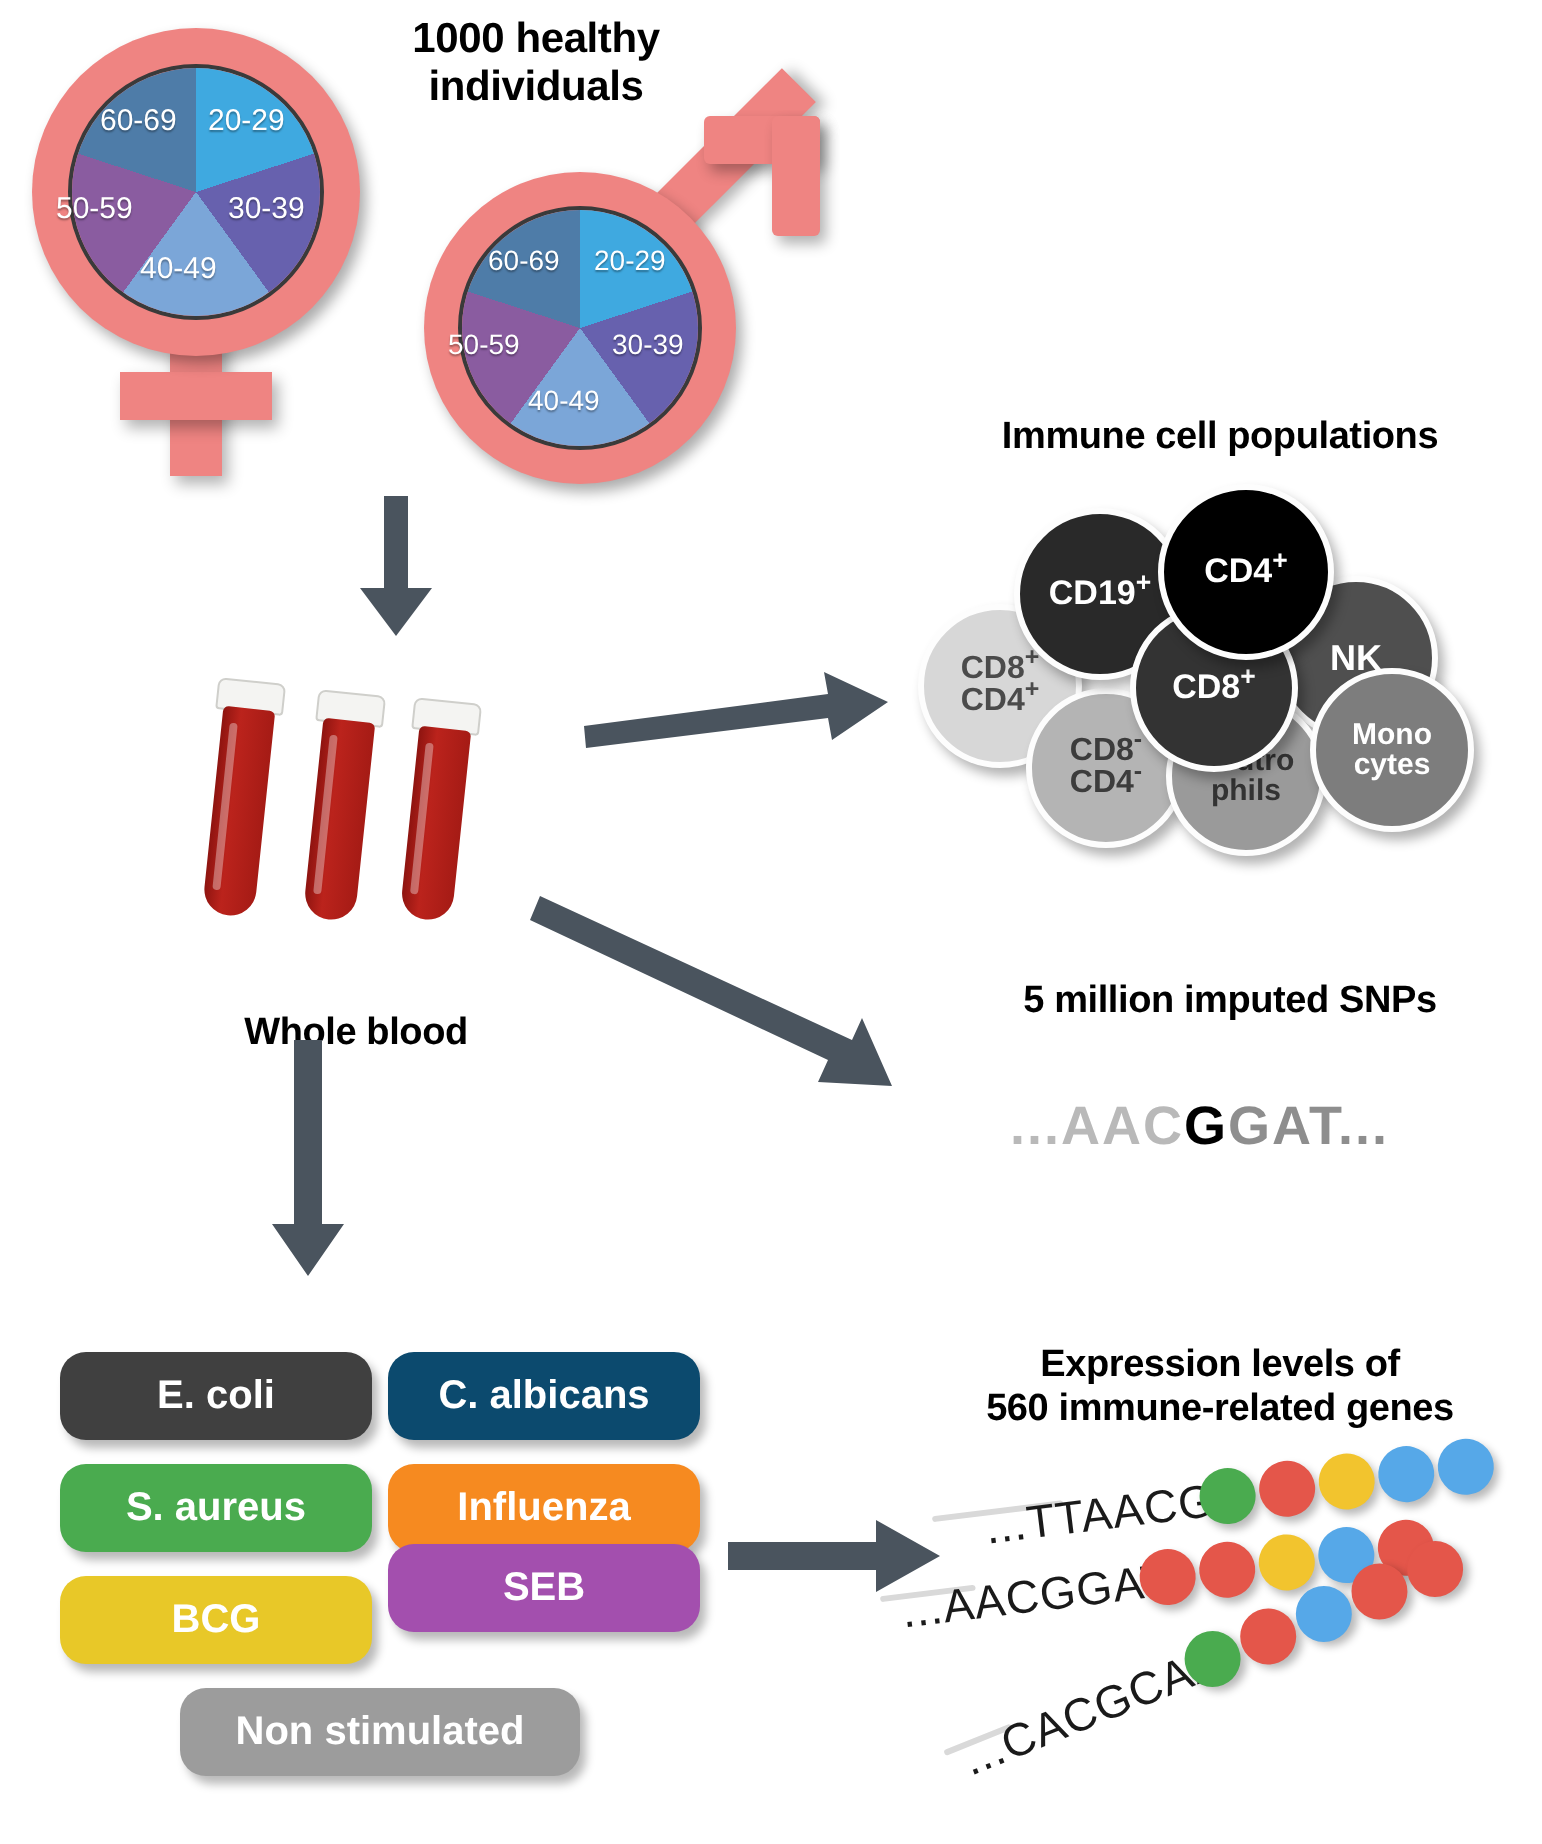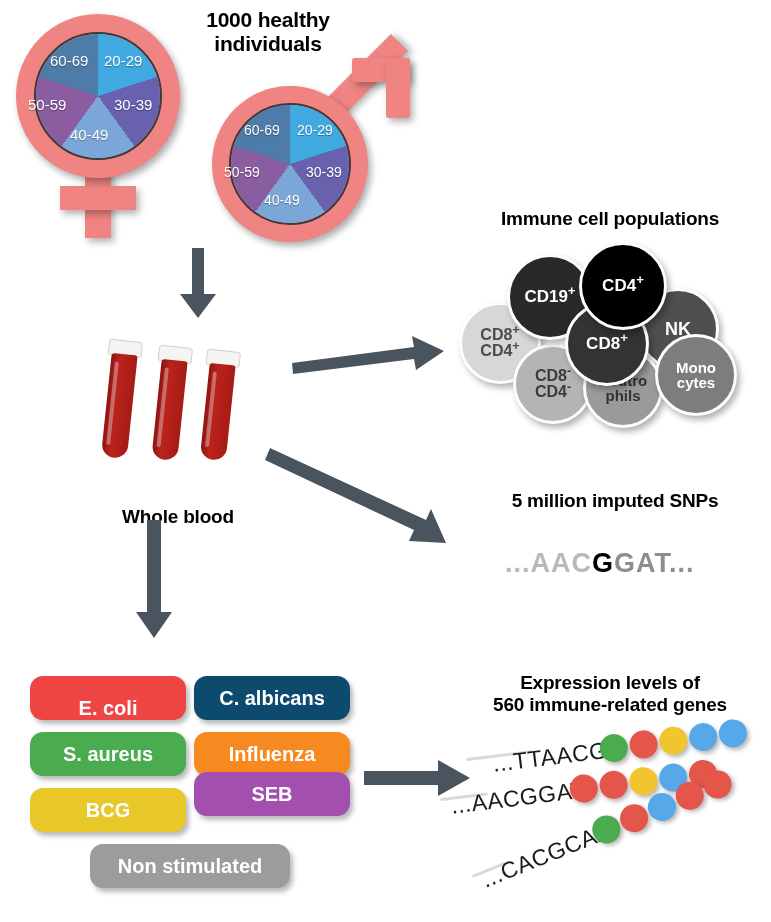--- a/index.html
+++ b/index.html
@@ -218,21 +218,21 @@
   </div>
 
   <div class="abs heading" style="left:455px;top:490px;width:320px;font-size:19px;">5 million imputed SNPs</div>
 
   <div class="snp-line" style="left:505px;top:534px;font-size:27px;margin-top:14px;">
     <span class="snp-dim">...AAC</span><span class="snp-hot">G</span><span class="snp-mid">GAT...</span>
   </div>
 
 
   <div class="abs" style="left:30px;top:676px;width:320px;height:220px;">
-    <div class="stim" style="left:0px;top:0px;width:156px;height:44px;background:#ef4444;font-size:20px;align-items:flex-end;">
+    <div class="stim" style="left:0px;top:0px;width:156px;height:44px;background:#404040;font-size:20px;">
       <span>E. coli</span>
     </div>
     <div class="stim" style="left:164px;top:0px;width:156px;height:44px;background:#0c4a6e;font-size:20px;">
       <span>C. albicans</span>
     </div>
     <div class="stim" style="left:0px;top:56px;width:156px;height:44px;background:#4aab4f;font-size:20px;justify-content:center;">
       <span>S. aureus</span>
     </div>
     <div class="stim" style="left:164px;top:56px;width:156px;height:44px;background:#f68a20;font-size:20px;">
       <span>Influenza</span>

